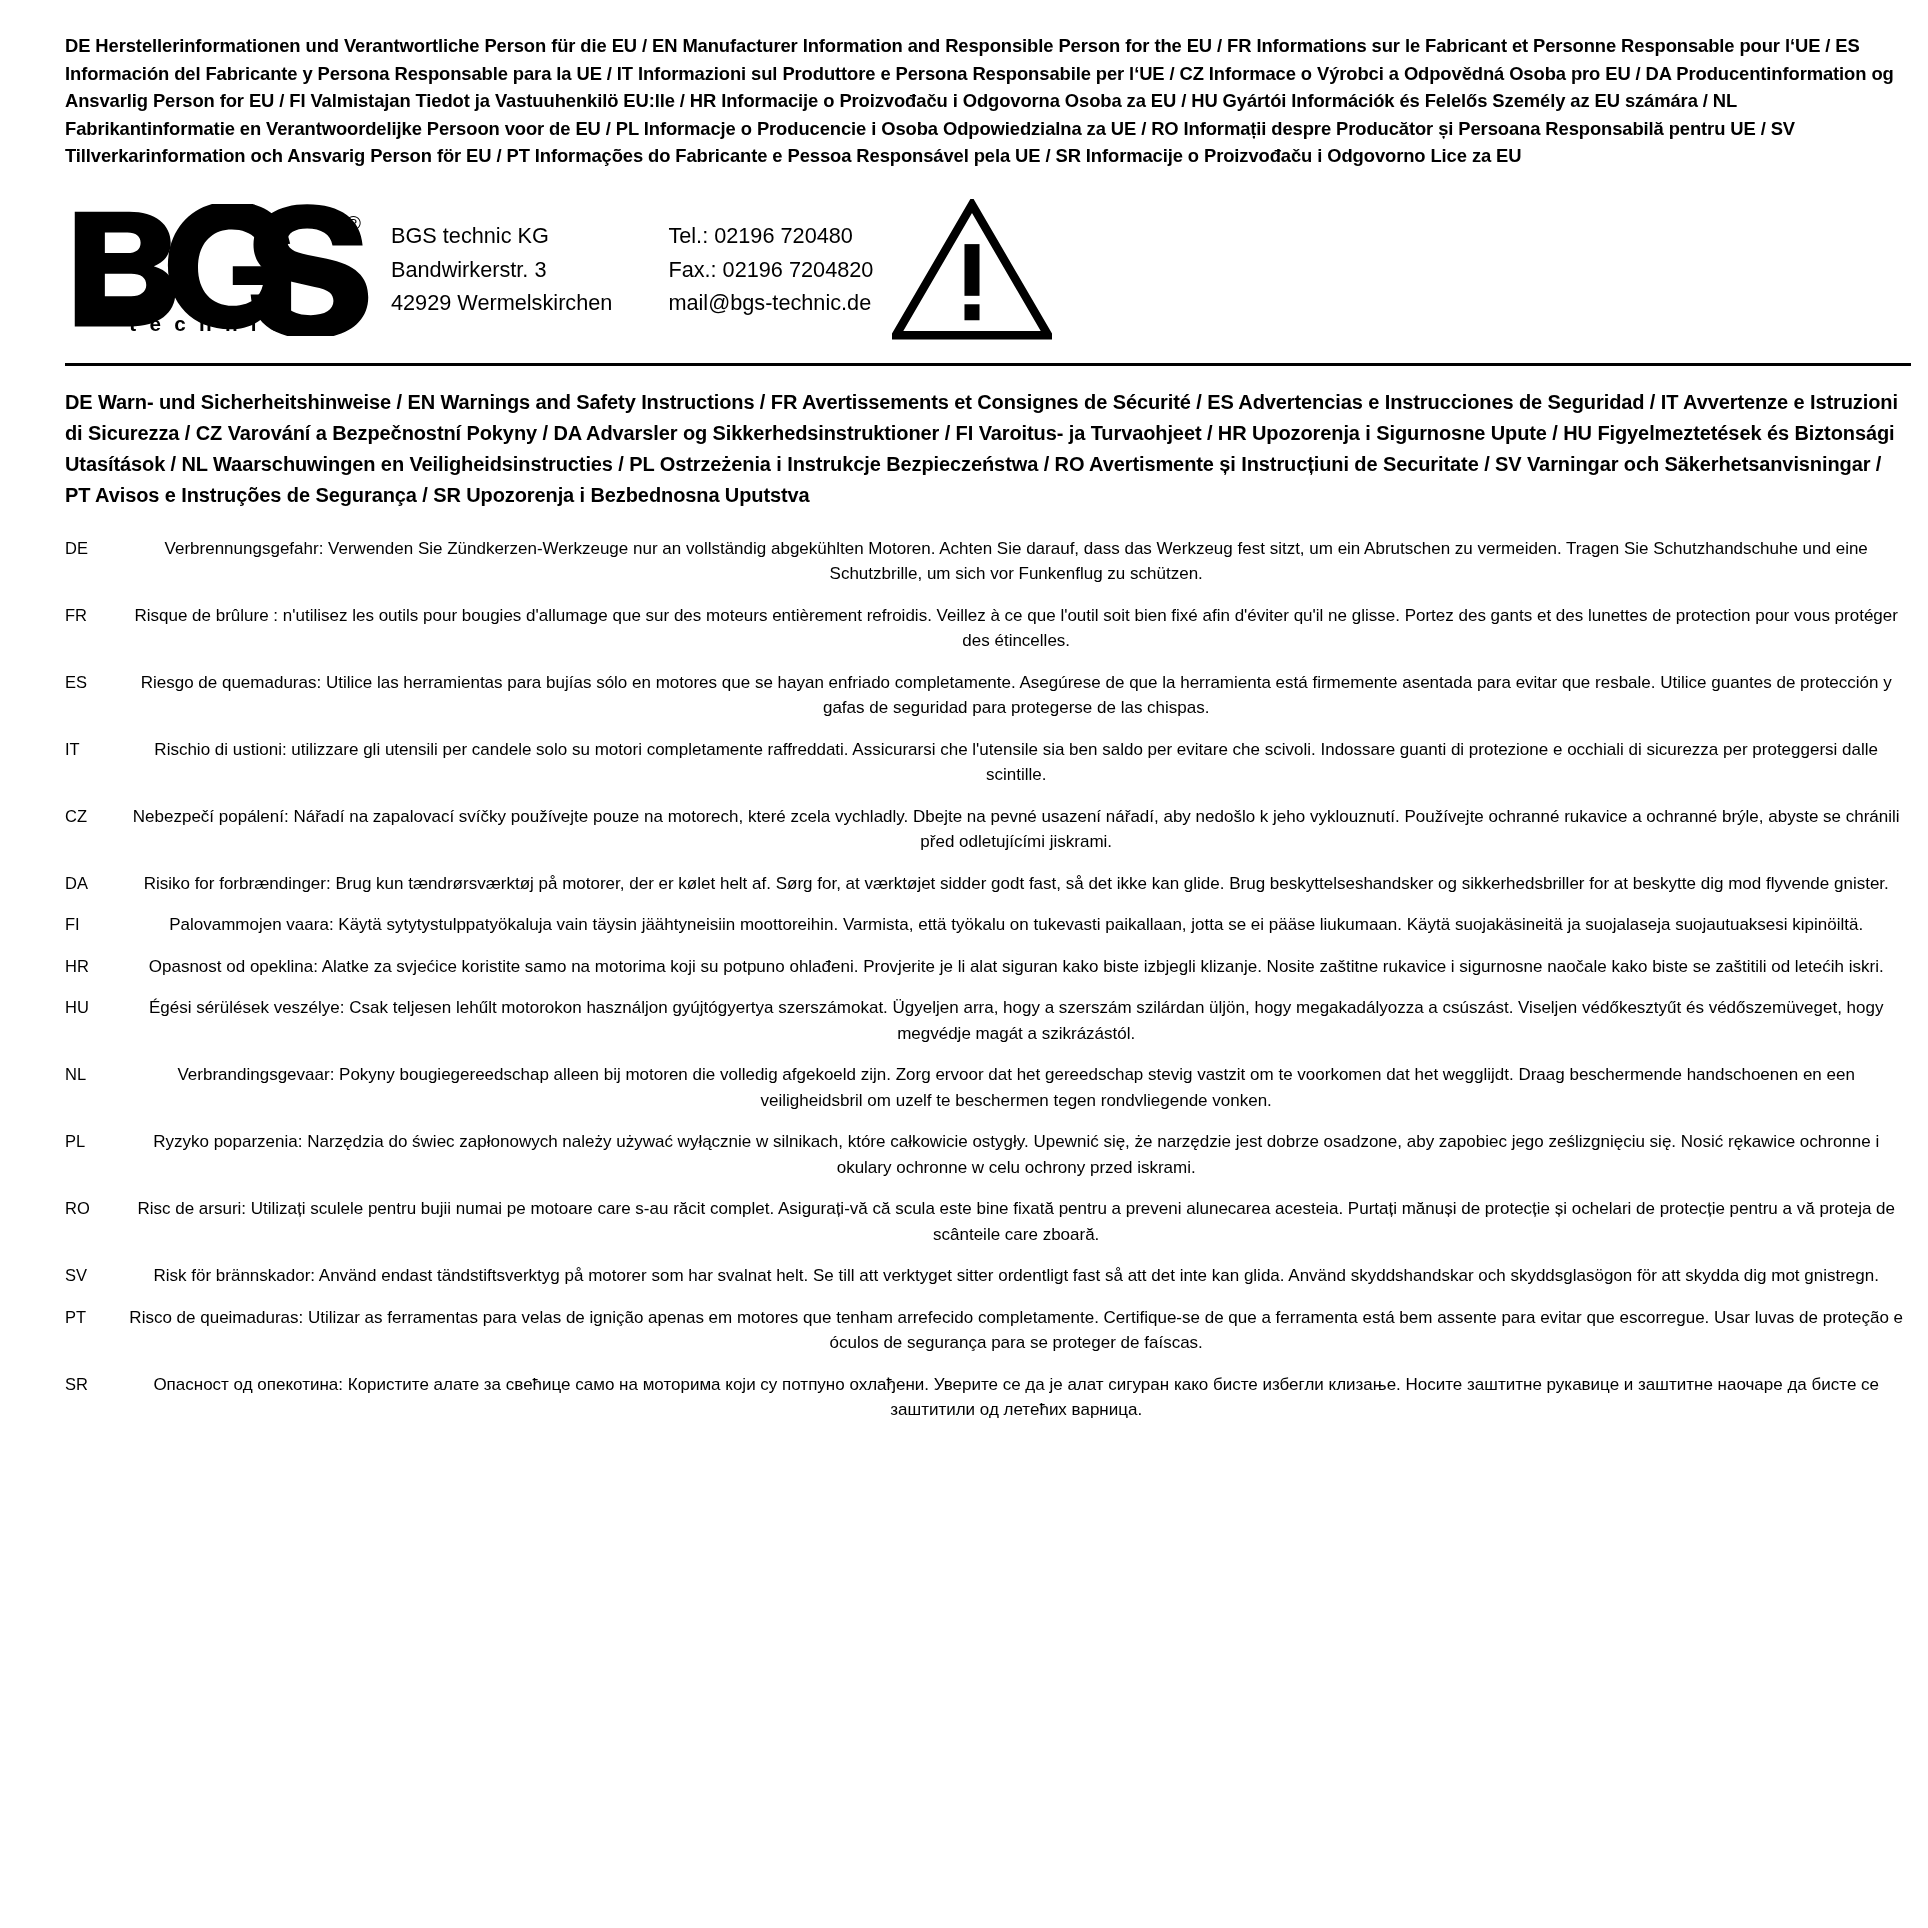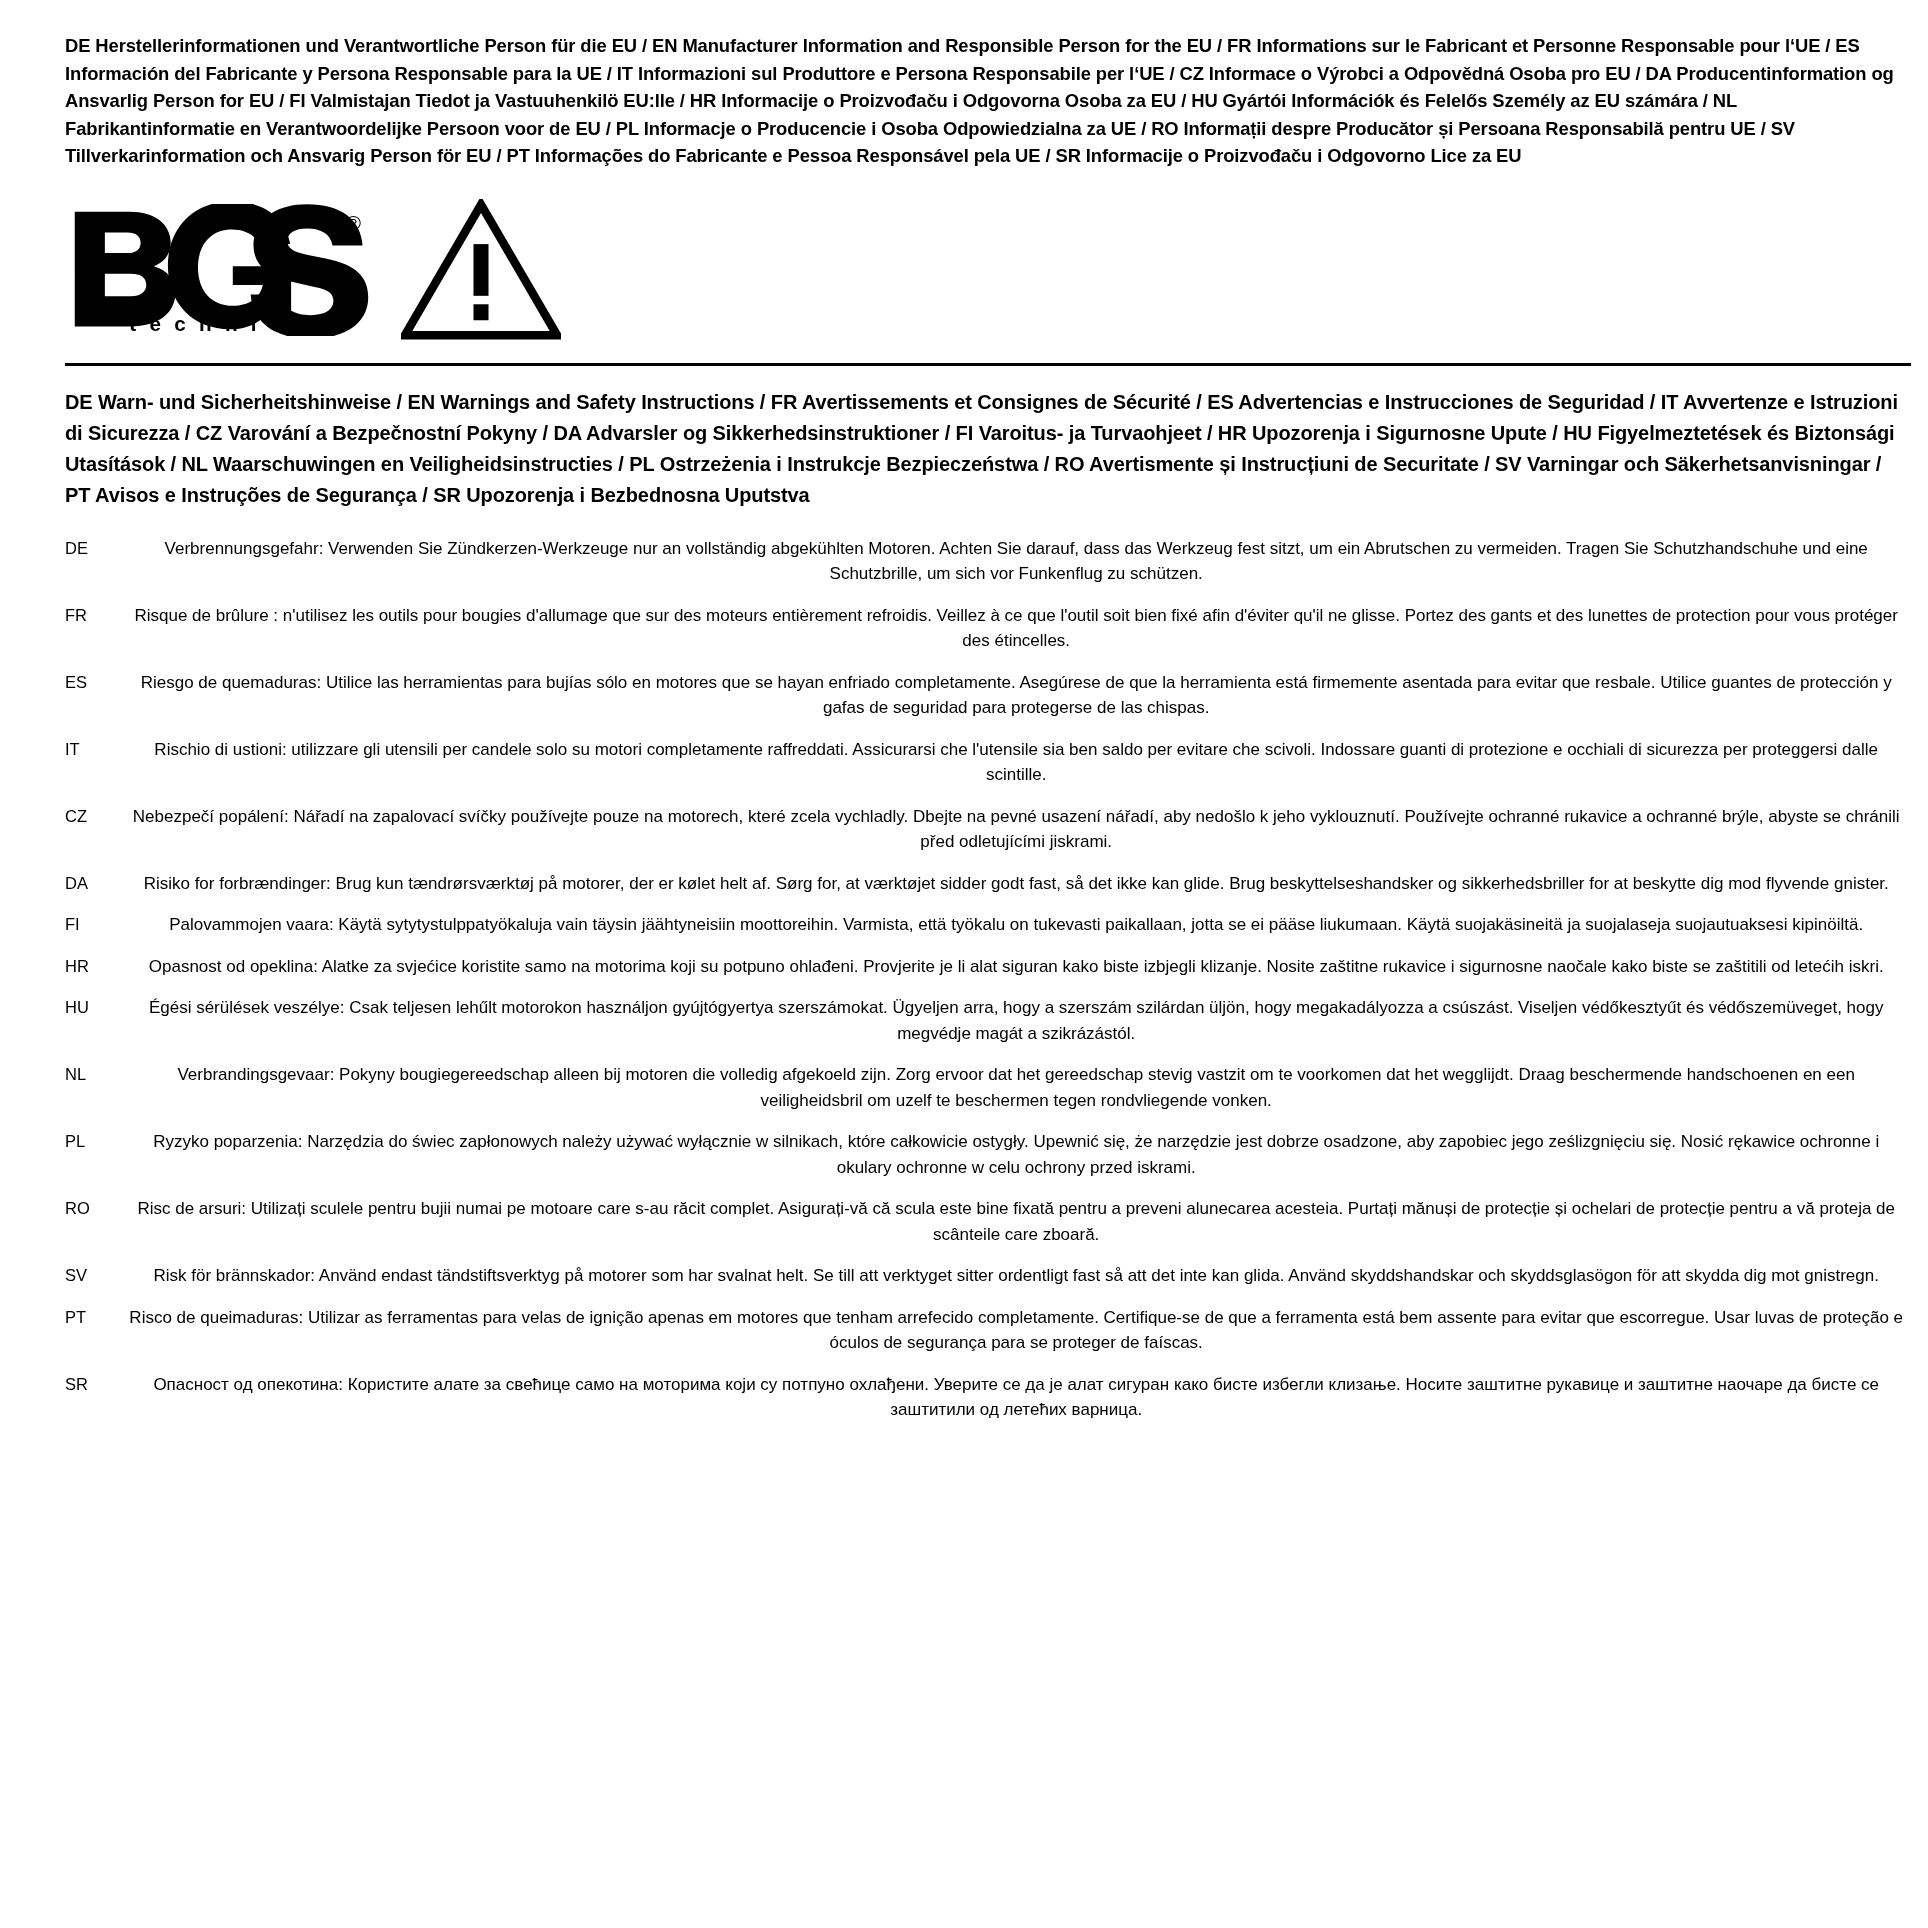--- a/index.html
+++ b/index.html
@@ -131,21 +131,27 @@
 
           <path d="M198 46 c-4-12-16-19-31-19-22 0-36 16-36 40 0 25 14 41 37 41 17 0 29-8 32-22 h-32 V66 h62 v64 h-23 l-2-14 c-9 11-23 17-40 17 -39 0-66-27-66-68 0-40 28-68 68-68 33 0 57 17 62 45 Z" transform="translate(4,0)"></path>
 
           <path d="M306 44 c-2-12-12-18-27-18 -13 0-21 5-21 13 0 8 6 12 22 15 l20 4 c30 6 44 19 44 41 0 27-24 44-61 44 -39 0-62-17-64-47 h32 c2 14 13 22 32 22 15 0 24-6 24-15 0-8-5-12-20-15 l-22-5 c-29-6-43-19-43-40 0-26 23-43 57-43 36 0 57 16 59 44 Z" transform="translate(-28,0)"></path>
         </g>
         <text x="292" y="28" font-family="Liberation Sans, sans-serif" font-size="22" fill="#000">®</text>
         <text x="62" y="135" font-family="Liberation Sans, sans-serif" font-size="22" font-weight="bold" letter-spacing="4" fill="#000">t e c h n i c</text>
       </svg>
     </div>
 
-
+    <div class="addr-block">BGS technic KG
+Bandwirkerstr. 3
+42929 Wermelskirchen</div>
+
+    <div class="contact-block">Tel.: 02196 720480
+Fax.: 02196 7204820
+mail@bgs-technic.de</div>
 
 
     <div class="warn-block">
       <svg width="160" height="141" viewBox="0 0 170 150">
         <polygon points="85,6 166,145 4,145" fill="none" stroke="#000" stroke-width="9" stroke-linejoin="miter"></polygon>
         <rect x="77" y="48" width="16" height="55" fill="#000"></rect>
         <rect x="77" y="112" width="16" height="17" fill="#000"></rect>
       </svg>
     </div>
   </div>

